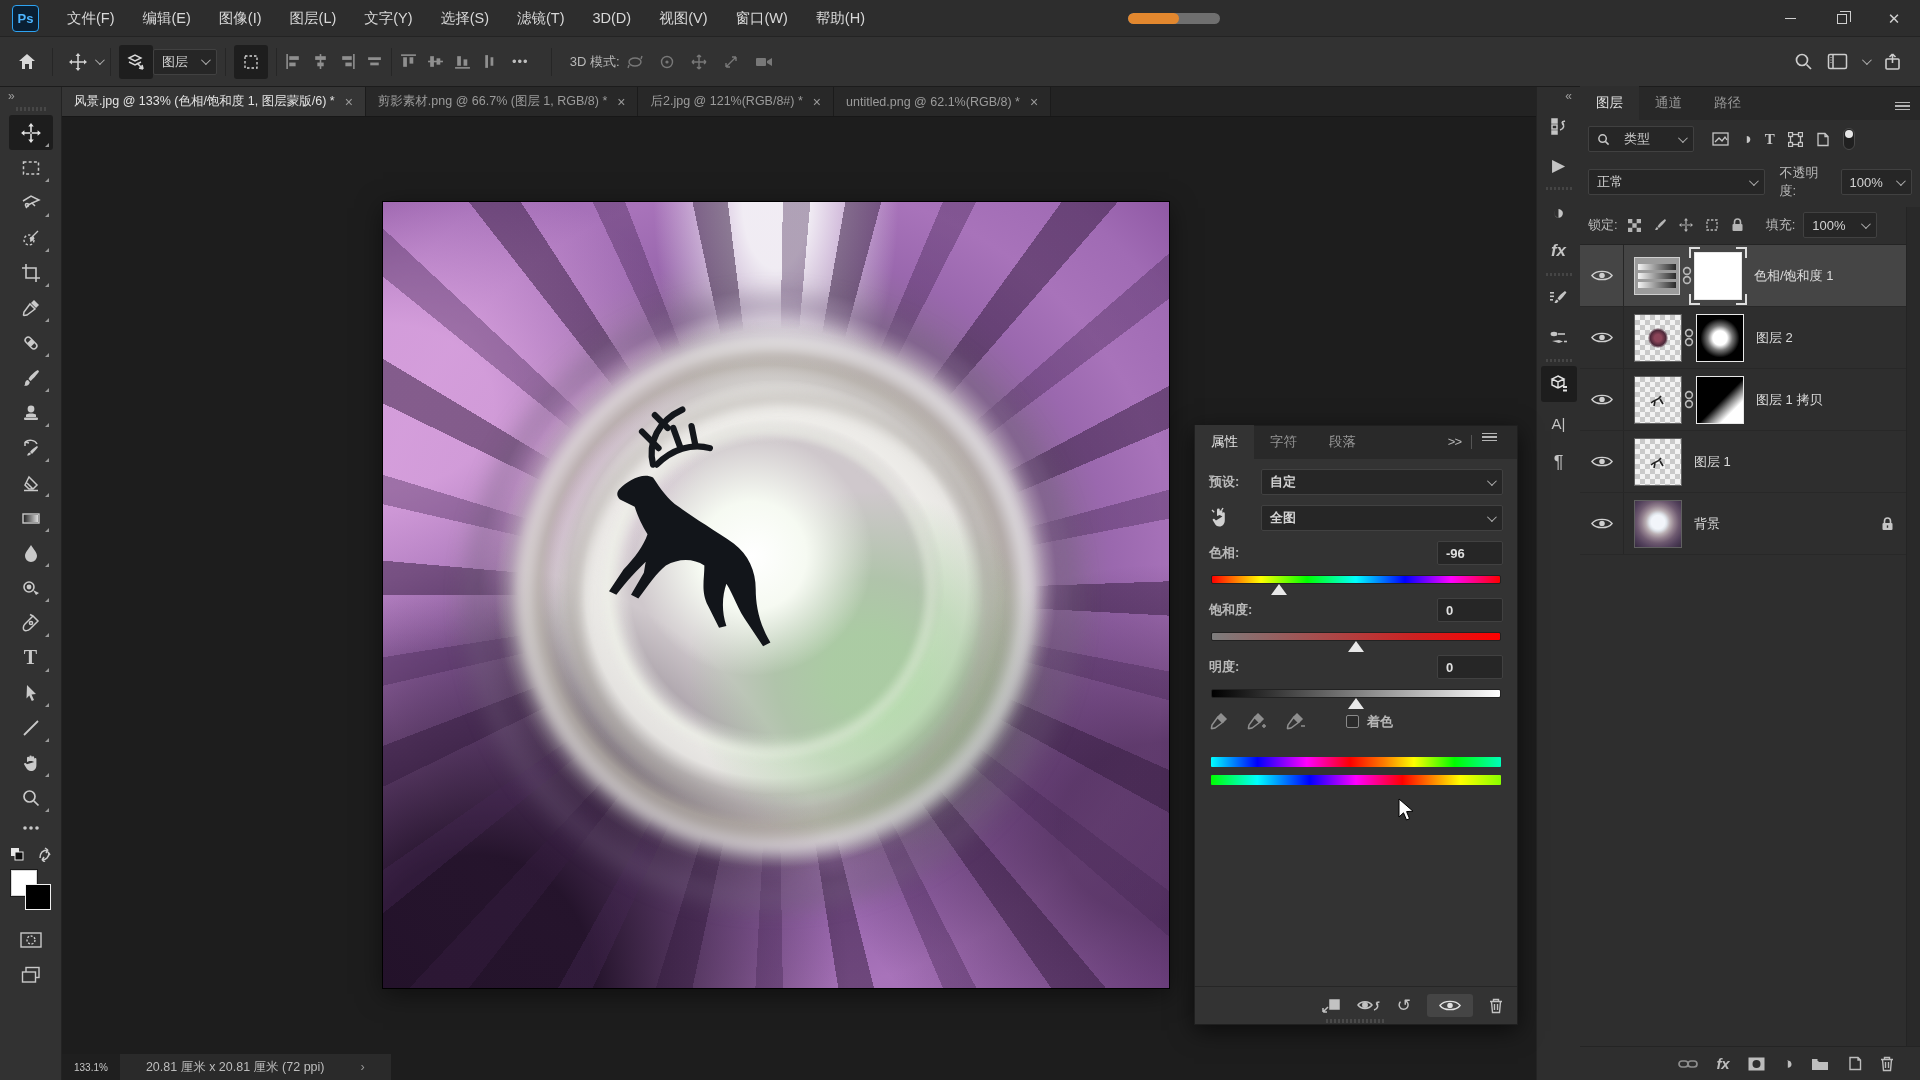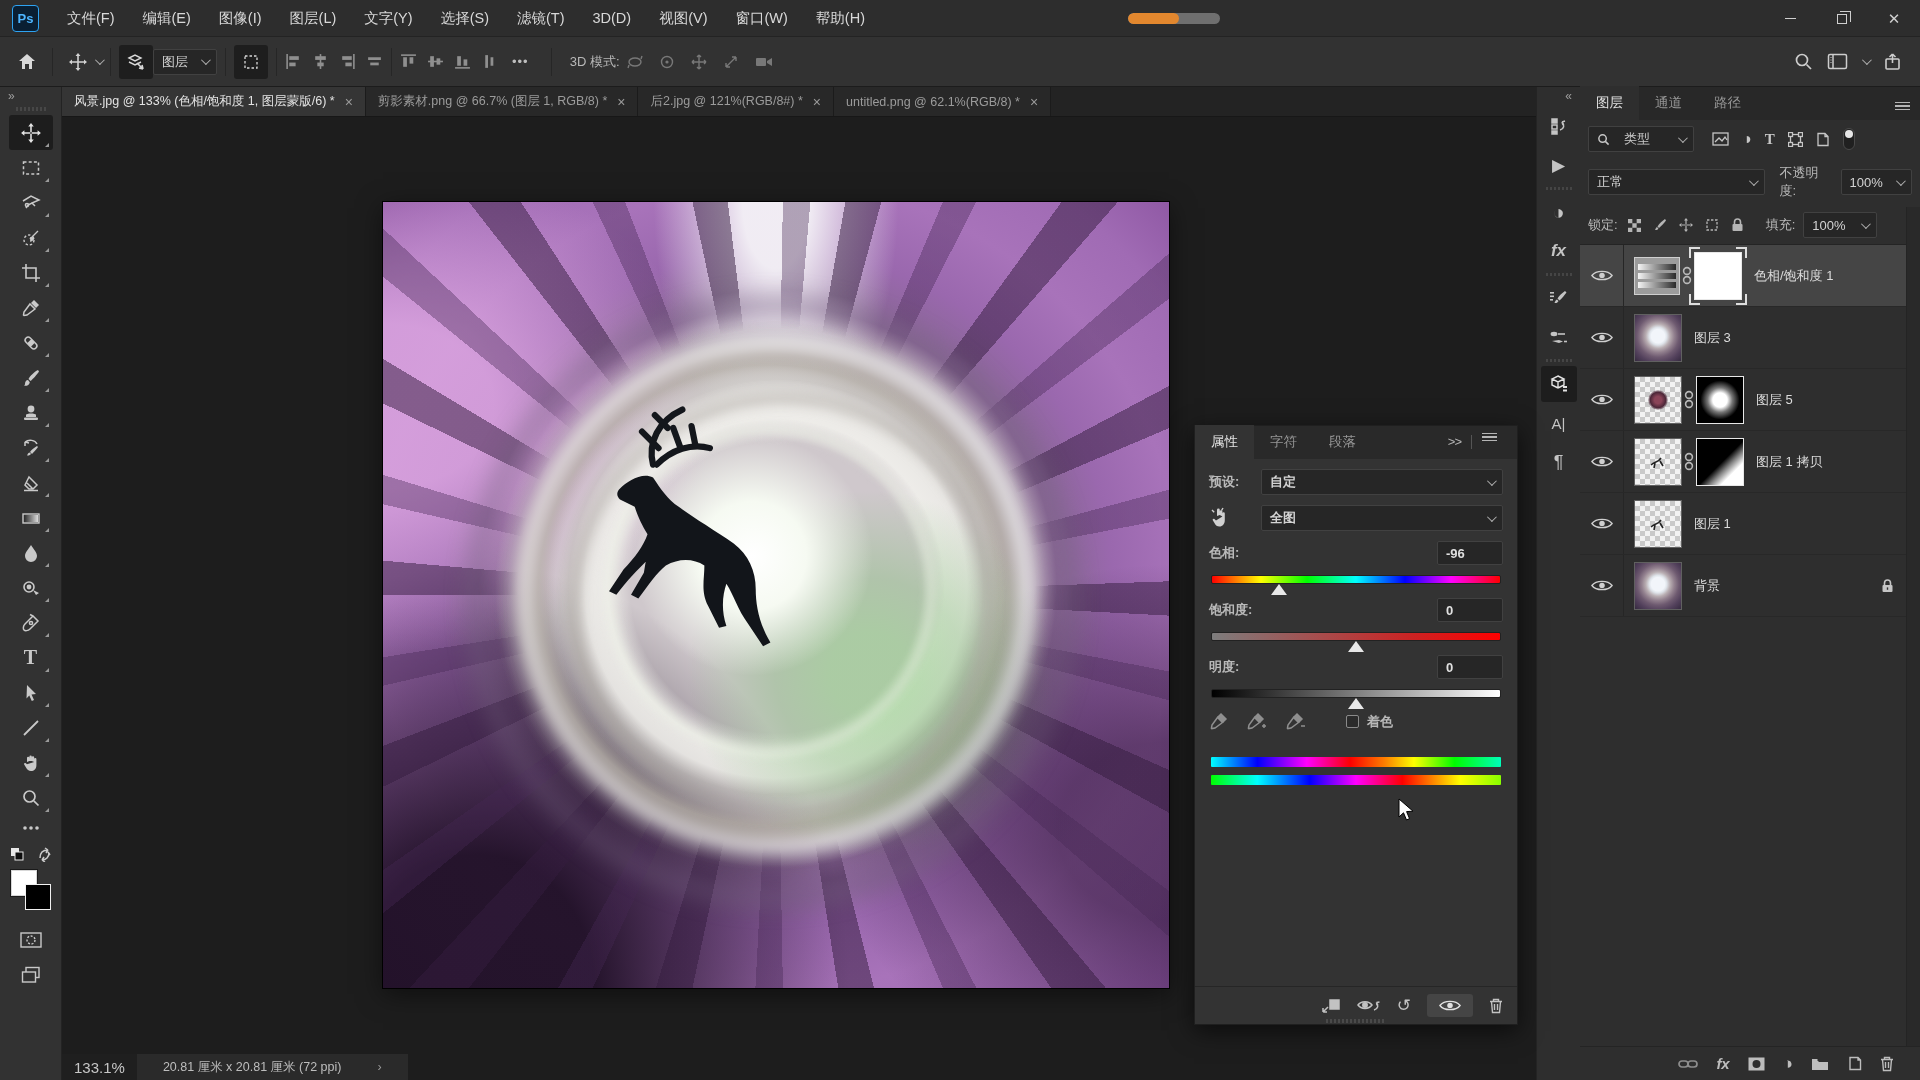--- a/index.html
+++ b/index.html
@@ -83,21 +83,21 @@
     -webkit-mask-image:radial-gradient(circle at 50% 49%, transparent 0 46%, #000 53%);
     mask-image:radial-gradient(circle at 50% 49%, transparent 0 46%, #000 53%); }
   .ring { position:absolute; border-radius:50%; }
   .r1 { inset:17%; border:16px solid rgba(255,255,255,.5); filter:blur(7px); }
   .r2 { inset:23%; border:10px solid rgba(168,162,156,.55); filter:blur(6px); transform:translate(6px,10px); }
   .r3 { inset:11%; border:20px solid rgba(118,98,128,.35); filter:blur(10px); transform:translate(-4px,6px); }
   .r4 { inset:29%; border:8px solid rgba(235,240,228,.6); filter:blur(5px); transform:translate(-6px,-4px); }
   #deer { position:absolute; left:26%; top:24%; width:28%; height:36%; }
 
   #statusbar { position:absolute; left:0; bottom:0; height:26px; display:flex; align-items:center; }
-  .zoom-box { background:#1f1f1f; height:26px; display:flex; align-items:center; padding:0 12px; color:#c7c7c7; font-size:15px; }
+  .zoom-box { background:#1f1f1f; height:26px; display:flex; align-items:center; padding:0 12px; color:#c7c7c7; font-size:10px; }
   .info-box { background:#2a2a2a; height:26px; display:flex; align-items:center; gap:36px; padding:0 26px; color:#bdbdbd; font-size:12.5px; }
 
   
   #rightstrip { position:absolute; left:1536px; top:87px; width:44px; height:993px; background:#2e2e2e; border-left:1px solid #242424; }
   #rightstrip .dock-head { justify-content:flex-end; padding-right:8px; }
   .strip-icon { width:36px; height:36px; margin:3px auto; border-radius:3px; display:flex; align-items:center; justify-content:center; color:#c4c4c4; font-size:17px; }
   .strip-icon.sel { background:#1d1d1d; }
   .strip-grip { margin:4px auto; width:26px; height:3px; background:repeating-linear-gradient(90deg,#454545 0 2px,transparent 2px 4px); }
 
   
@@ -753,49 +753,39 @@
         <div class="masklink">
           <svg width="10" height="22" viewBox="0 0 10 22" fill="none" stroke="#b9b9b9" stroke-width="1.6">
               <circle cx="5" cy="6" r="3.4"></circle>
               <circle cx="5" cy="15" r="3.4"></circle>
             </svg>
         </div>
         <div class="mask-thumb mask-sel-brackets" style="background:#ffffff"><i></i></div>
         <span class="layer-name">色相/饱和度 1</span>
       </div>
 
+
       <div class="layer-row">
         <div class="eye-cell">
           <svg width="22" height="15" viewBox="0 0 24 16">
               <path d="M1 8 C5.5 2 18.5 2 23 8 C18.5 14 5.5 14 1 8 Z" fill="none" stroke="#cfcfcf" stroke-width="1.5"></path>
               <circle cx="12" cy="8" r="3" fill="#cfcfcf"></circle>
             </svg>
         </div>
-        <div class="thumb planet"></div>
-        <span class="layer-name">图层 3</span>
-      </div>
-
-      <div class="layer-row">
-        <div class="eye-cell">
-          <svg width="22" height="15" viewBox="0 0 24 16">
-              <path d="M1 8 C5.5 2 18.5 2 23 8 C18.5 14 5.5 14 1 8 Z" fill="none" stroke="#cfcfcf" stroke-width="1.5"></path>
-              <circle cx="12" cy="8" r="3" fill="#cfcfcf"></circle>
-            </svg>
-        </div>
         <div class="thumb checker">
           <span style="position:absolute; left:13px; top:13px; width:20px; height:20px; border-radius:50%; background:radial-gradient(circle,#8a4458 0 25%, #4c2738 55%, rgba(60,30,45,0) 75%)"></span>
         </div>
         <div class="masklink">
           <svg width="10" height="22" viewBox="0 0 10 22" fill="none" stroke="#b9b9b9" stroke-width="1.6">
               <circle cx="5" cy="6" r="3.4"></circle>
               <circle cx="5" cy="15" r="3.4"></circle>
             </svg>
         </div>
         <div class="mask-thumb" style="background:radial-gradient(circle at 50% 50%, #fff 0 22%, #777 38%, #000 60%)"></div>
-        <span class="layer-name">图层 5</span>
+        <span class="layer-name">图层 2</span>
       </div>
 
       <div class="layer-row">
         <div class="eye-cell">
           <svg width="22" height="15" viewBox="0 0 24 16">
               <path d="M1 8 C5.5 2 18.5 2 23 8 C18.5 14 5.5 14 1 8 Z" fill="none" stroke="#cfcfcf" stroke-width="1.5"></path>
               <circle cx="12" cy="8" r="3" fill="#cfcfcf"></circle>
             </svg>
         </div>
         <div class="thumb checker">

